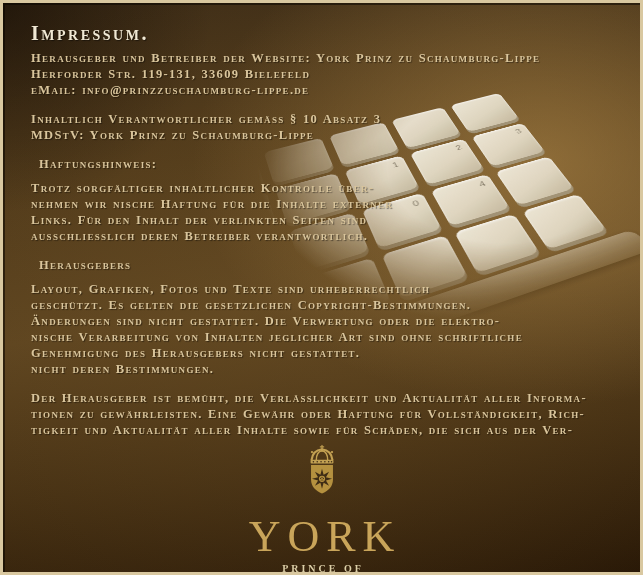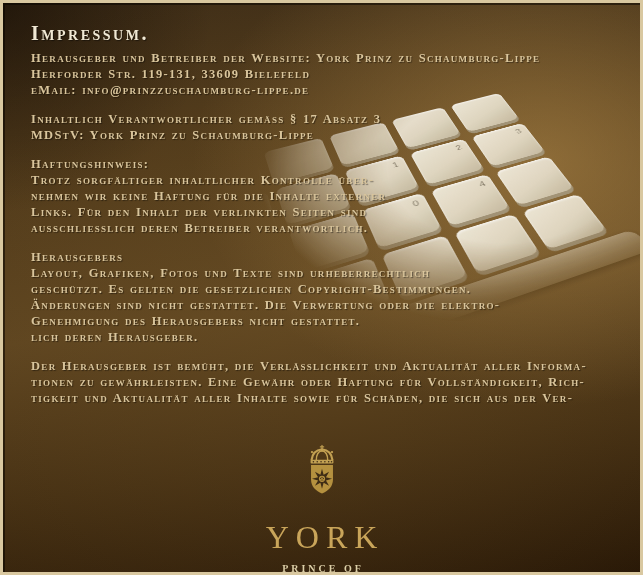--- a/index.html
+++ b/index.html
@@ -55,28 +55,28 @@
     color:#f0e8d4; text-shadow:1px 1px 1px rgba(0,0,0,0.45);
   }
   .block{margin:0 0 13px 0;}
   .line,.sec-heading{
     font-size:12.5px; line-height:16px; font-weight:bold;
     font-variant:small-caps; letter-spacing:1.3px; word-spacing:1px;
     color:#d9c59c; text-shadow:1px 1px 1px rgba(0,0,0,0.45);
     white-space:nowrap;
     font-family:Liberation Serif, serif;
   }
-  .sec-heading{margin:0;}
+  .sec-heading{margin:8px;}
 
   
   .logo{position:absolute; left:0; right:0; top:441px; text-align:center; z-index:2;}
   .emblem{display:block; margin:0 auto;}
   .wordmark{
     margin-top:17px;
-    font-size:32px; line-height:28px;
+    font-size:44px; line-height:28px;
     letter-spacing:7px; text-indent:7px;
     color:#c9a55a; font-weight:normal;
   }
   .logo-sub{
     margin-top:13px;
     font-size:10px; line-height:10px;
     letter-spacing:3px; text-indent:3px;
     color:#dccfa8; font-weight:bold;
   }
 </style>
@@ -124,39 +124,40 @@
   <div class="content">
     <h1 class="page-title">Impressum.</h1>
 
     <div class="block">
       <div class="line">Herausgeber und Betreiber der Website: York Prinz zu Schaumburg-Lippe</div>
       <div class="line">Herforder Str. 119-131, 33609 Bielefeld</div>
       <div class="line">eMail: info@prinzzuschaumburg-lippe.de</div>
     </div>
 
     <div class="block">
-      <div class="line">Inhaltlich Verantwortlicher gemäss § 17 Absatz 3</div>
+      <div class="line">Inhaltlich Verantwortlicher gemäss § 10 Absatz 3</div>
       <div class="line">MDStV: York Prinz zu Schaumburg-Lippe</div>
     </div>
 
     <div class="block">
       <div class="sec-heading">Haftungshinweis:</div>
       <div class="line">Trotz sorgfältiger inhaltlicher Kontrolle über-</div>
-      <div class="line">nehmen wir keine Haftung für die Inhalte externer</div>
+      <div class="line">nehmen wir nische Haftung für die Inhalte externer</div>
       <div class="line">Links. Für den Inhalt der verlinkten Seiten sind</div>
       <div class="line">ausschliesslich deren Betreiber verantwortlich.</div>
     </div>
 
     <div class="block">
       <div class="sec-heading">Herausgebers</div>
       <div class="line">Layout, Grafiken, Fotos und Texte sind urheberrechtlich</div>
       <div class="line">geschützt. Es gelten die gesetzlichen Copyright-Bestimmungen.</div>
       <div class="line">Änderungen sind nicht gestattet. Die Verwertung oder die elektro-</div>
+      <div class="line">nische Verarbeitung von Inhalten jeglicher Art sind ohne schriftliche</div>
       <div class="line">Genehmigung des Herausgebers nicht gestattet.</div>
-      <div class="line">lich deren Herausgeber.</div>
+      <div class="line">nicht deren Bestimmungen.</div>
     </div>
 
     <div class="block">
       <div class="line">Der Herausgeber ist bemüht, die Verlässlichkeit und Aktualität aller Informa-</div>
       <div class="line">tionen zu gewährleisten. Eine Gewähr oder Haftung für Vollständigkeit, Rich-</div>
       <div class="line">tigkeit und Aktualität aller Inhalte sowie für Schäden, die sich aus der Ver-</div>
     </div>
   </div>
 
   <div class="logo">

